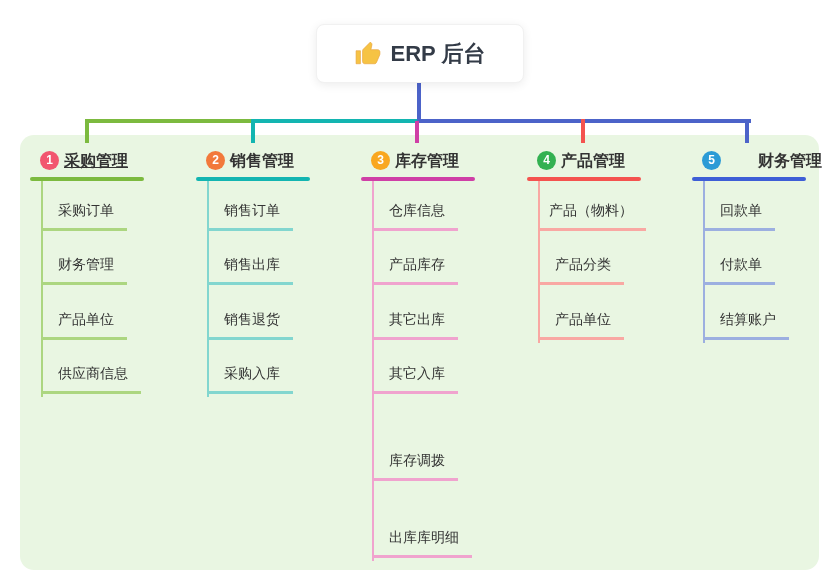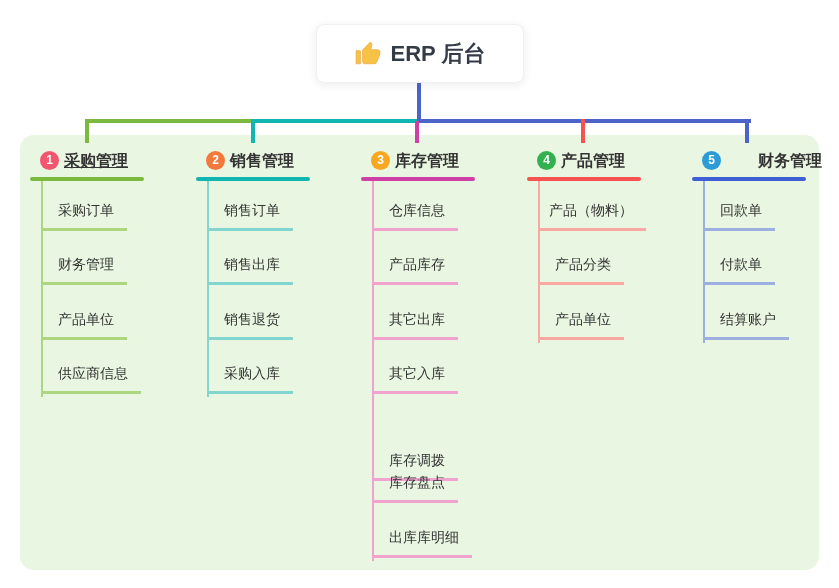--- a/index.html
+++ b/index.html
@@ -83,21 +83,20 @@
 
   <div class="badge bg3" style="left:371px;">3</div>
   <div class="blabel" style="left:395px;">库存管理</div>
   <div class="bline c3" style="left:361px;"></div>
   <div class="trunk t3" style="left:372px;height:380px;"></div>
   <div class="child k3" style="left:372px;top:200px;">仓库信息</div>
   <div class="child k3" style="left:372px;top:254px;">产品库存</div>
   <div class="child k3" style="left:372px;top:309px;">其它出库</div>
   <div class="child k3" style="left:372px;top:363px;">其它入库</div>
   <div class="child k3" style="left:372px;top:418px;margin-top:32px;">库存调拨</div>
-  <div class="child k3" style="left:372px;top:472px;">库存盘点</div>
   <div class="child k3" style="left:372px;top:527px;">出库库明细</div>
 
   <div class="badge bg4" style="left:537px;">4</div>
   <div class="blabel" style="left:561px;">产品管理</div>
   <div class="bline c4" style="left:527px;"></div>
   <div class="trunk t4" style="left:538px;height:162px;"></div>
   <div class="child k4" style="left:538px;top:200px;padding-left:11px;">产品（物料）</div>
   <div class="child k4" style="left:538px;top:254px;">产品分类</div>
   <div class="child k4" style="left:538px;top:309px;">产品单位</div>
 

